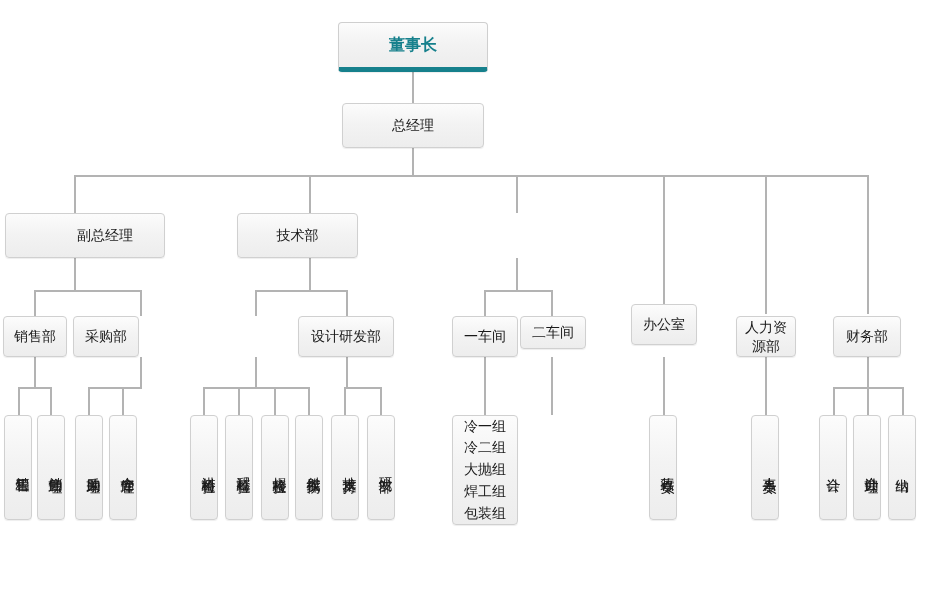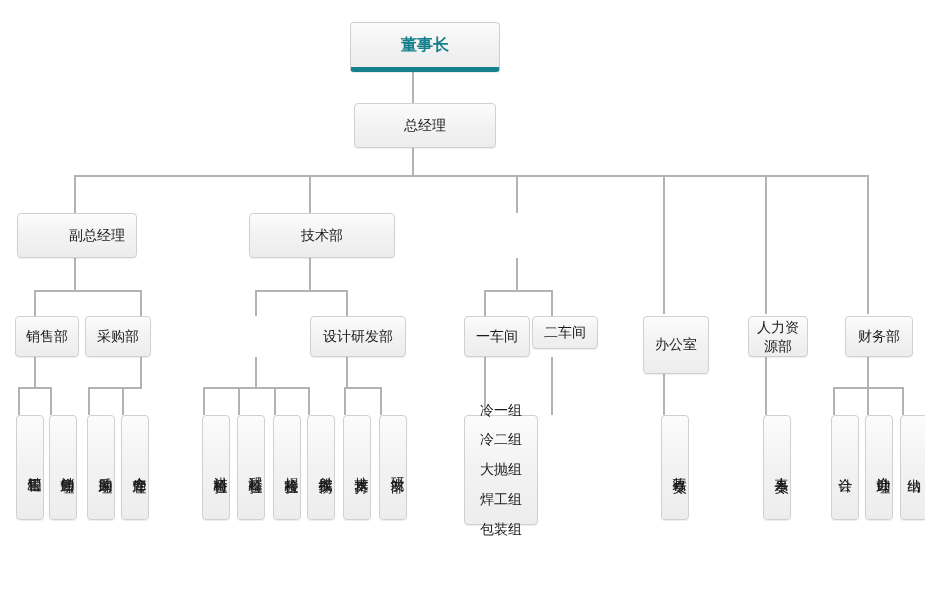--- a/index.html
+++ b/index.html
@@ -35,21 +35,20 @@
     border-radius: 4px;
     background: linear-gradient(to bottom, #fcfcfc 0%, #f3f3f3 45%, #ededed 100%);
     box-shadow: 0 1px 1px rgba(0,0,0,0.07);
     color: #1a1a1a;
     display: flex;
     align-items: center;
     justify-content: center;
     text-align: center;
     font-size: 14px;
     line-height: 1.25;
-    margin-left: 12px;
   }
 
   
   .node.root {
     border-color: #cfcfcf;
     border-bottom: 5px solid #16808c;
     color: #16808c;
     font-weight: bold;
     font-size: 16px;
   }
@@ -147,27 +146,27 @@
   <div class="line v" style="left:902px; top:387px; height:28px;"></div>
 
   <div class="node root" style="left:338px; top:22px; width:150px; height:50px;">
     <span>董事长</span>
   </div>
 
   <div class="node" style="left:342px; top:103px; width:142px; height:45px;">
     <span>总经理</span>
   </div>
 
-  <div class="node" style="left:5px; top:213px; width:120px; height:45px;padding-left:40px;">
+  <div class="node" style="left:5px; top:213px; width:160px; height:45px;padding-left:40px;">
     <span>副总经理</span>
   </div>
-  <div class="node" style="left:237px; top:213px; width:146px; height:45px;">
+  <div class="node" style="left:237px; top:213px; width:121px; height:45px;">
     <span>技术部</span>
   </div>
-  <div class="node" style="left:631px; top:316px; width:66px; height:58px;">
+  <div class="node" style="left:631px; top:304px; width:66px; height:41px;">
     <span>办公室</span>
   </div>
   <div class="node" style="left:833px; top:316px; width:68px; height:41px;">
     <span>财务部</span>
   </div>
   <div class="node wrap" style="left:736px; top:316px; width:60px; height:41px; flex-direction:column;">
     <span>人力资</span>
     <span>源部</span>
   </div>
 
@@ -212,21 +211,21 @@
   <div class="node vert" style="left:295px; top:415px; width:28px; height:105px;">
     <span>射线探伤</span>
   </div>
   <div class="node vert" style="left:331px; top:415px; width:28px; height:105px;">
     <span>技术支持</span>
   </div>
   <div class="node vert" style="left:367px; top:415px; width:28px; height:105px;">
     <span>研发部</span>
   </div>
 
-  <div class="node stack" style="left:452px; top:415px; width:74px; height:110px;gap:8px;">
+  <div class="node stack" style="left:452px; top:415px; width:66px; height:110px;">
     <span>冷一组</span>
     <span>冷二组</span>
     <span>大抛组</span>
     <span>焊工组</span>
     <span>包装组</span>
   </div>
 
   <div class="node vert" style="left:649px; top:415px; width:28px; height:105px;">
     <span>行政专员</span>
   </div>

